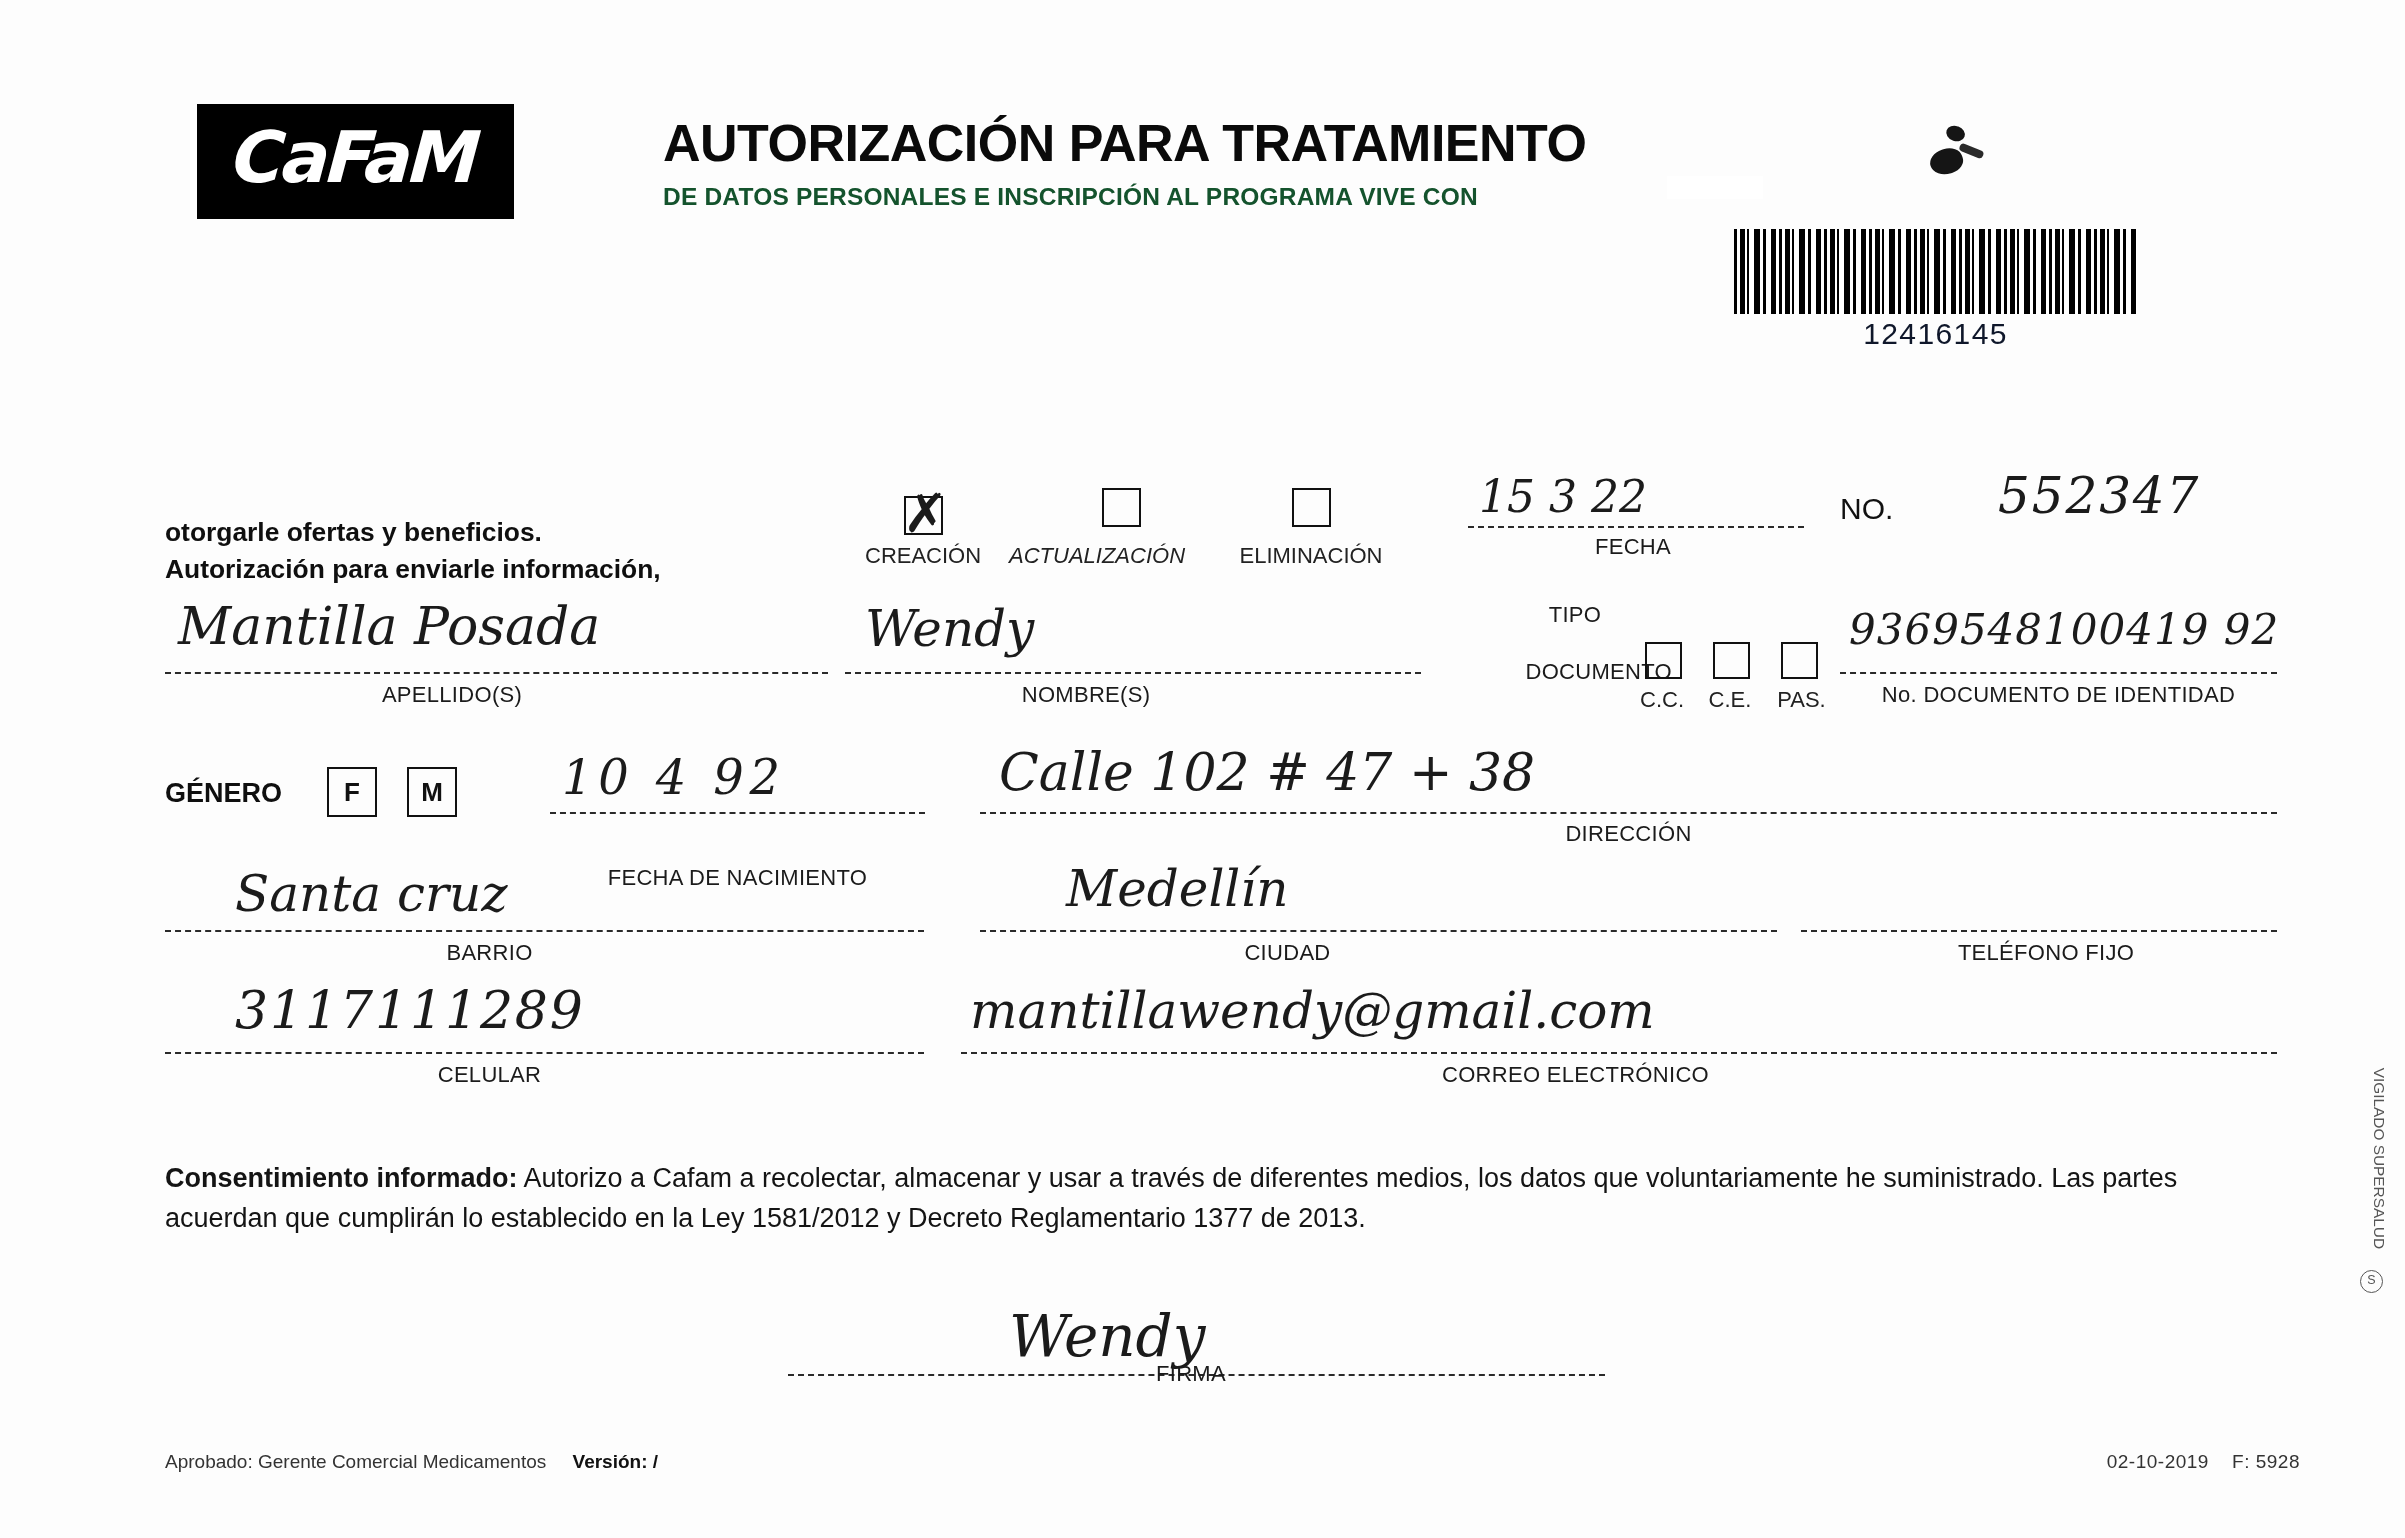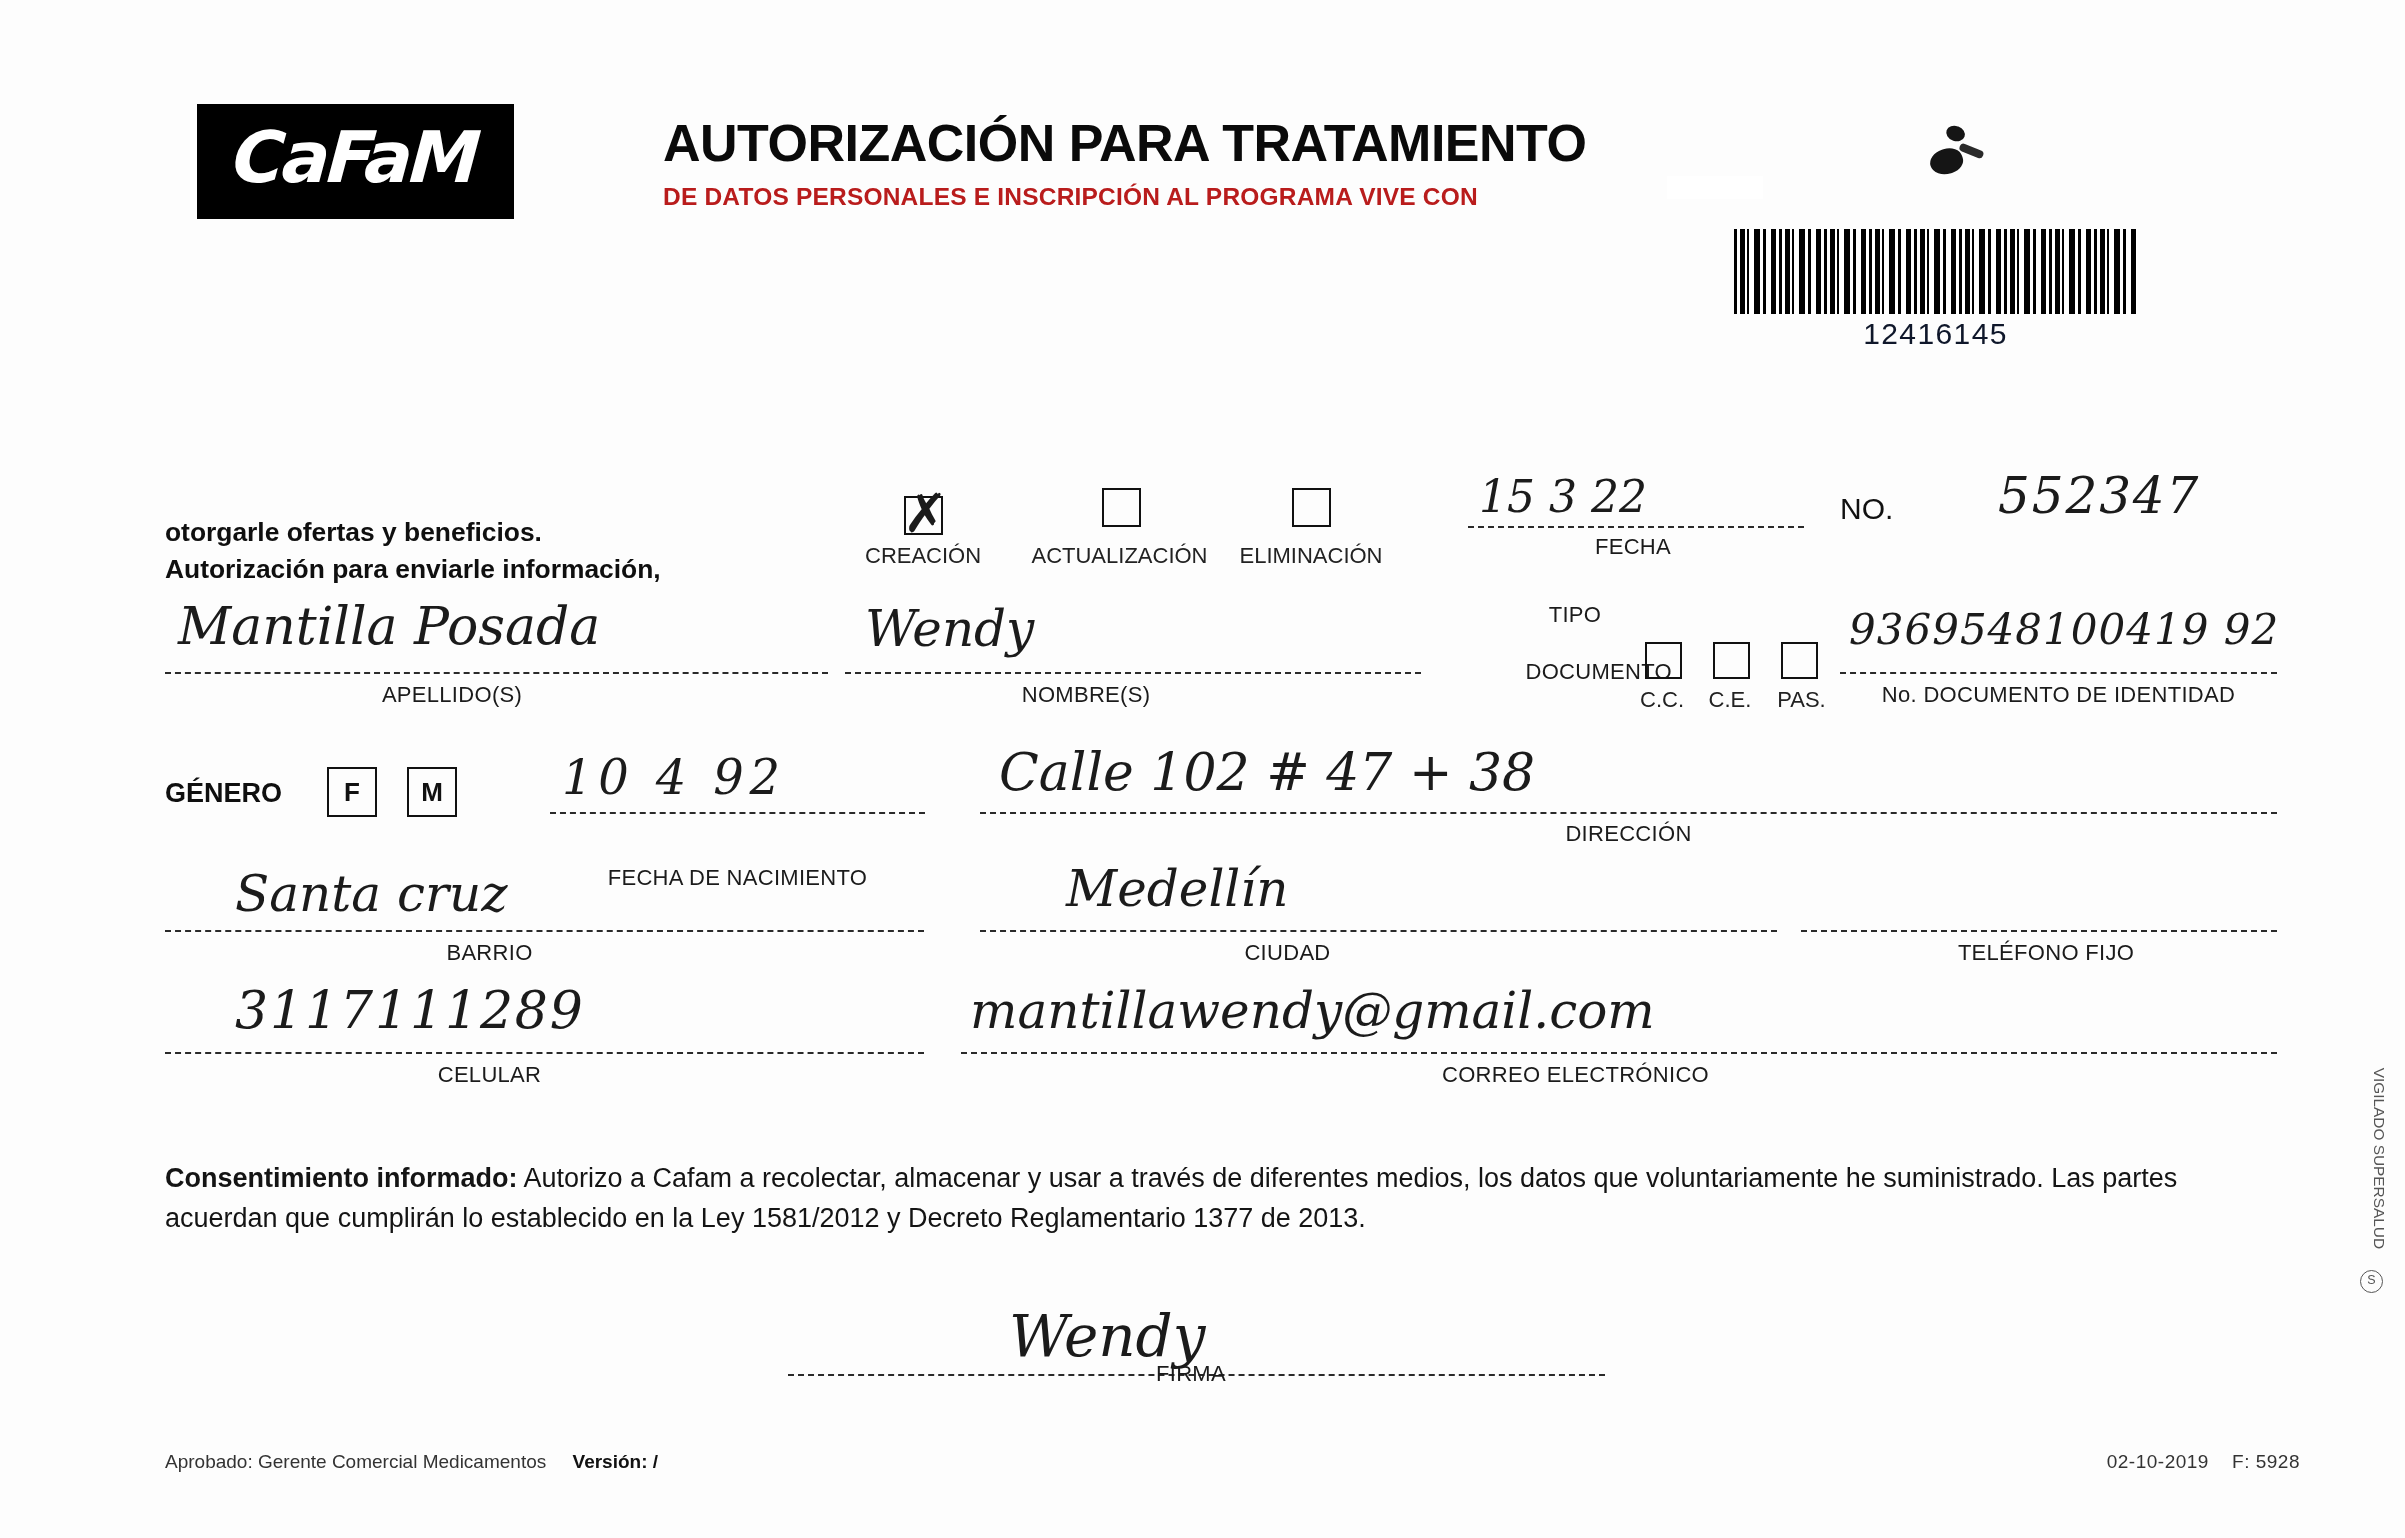--- a/index.html
+++ b/index.html
@@ -70,21 +70,21 @@
     white-space: nowrap;
   }
   .title-sub {
     position: absolute;
     left: 663px;
     top: 183px;
     font-family: "Liberation Sans", sans-serif;
     font-weight: 700;
     font-size: 24.5px;
     letter-spacing: 0.2px;
-    color: #b91c1c;
+    color: #14532d;
     white-space: nowrap;
   }
   .title-blot {
     position: absolute;
     left: 1667px;
     top: 176px;
     width: 96px;
     height: 23px;
     background: #fff;
   }
@@ -301,21 +301,21 @@
   </div>
 
   <div class="checkbox" style="left:904px; top:496px;">
     <span class="cb-x">✗</span>
   </div>
   <div class="cb-label" style="left:865px; top:543px; width:115px; text-align:center;">CREACIÓN</div>
 
   <div class="checkbox" style="left:1102px; top:488px;">
     <span class="cb-x"></span>
   </div>
-  <div class="cb-label" style="left:1009px; top:543px; width:221px; text-align:center;">ACTUALIZACIÓN</div>
+  <div class="cb-label" style="left:1009px; top:543px; width:221px; font-style:italic;">ACTUALIZACIÓN</div>
 
   <div class="checkbox" style="left:1292px; top:488px;">
     <span class="cb-x"></span>
   </div>
   <div class="cb-label" style="left:1215px; top:543px; width:192px; text-align:center;">ELIMINACIÓN</div>
 
   <div class="hw" style="position:absolute; left:1479px; top:471px; font-size:44px;">15 3 22</div>
   <div class="hw-line" style="left:1468px; top:526px; width:336px;"></div>
   <div class="fieldlabel" style="left:1556px; top:534px; width:154px;">FECHA</div>
 

